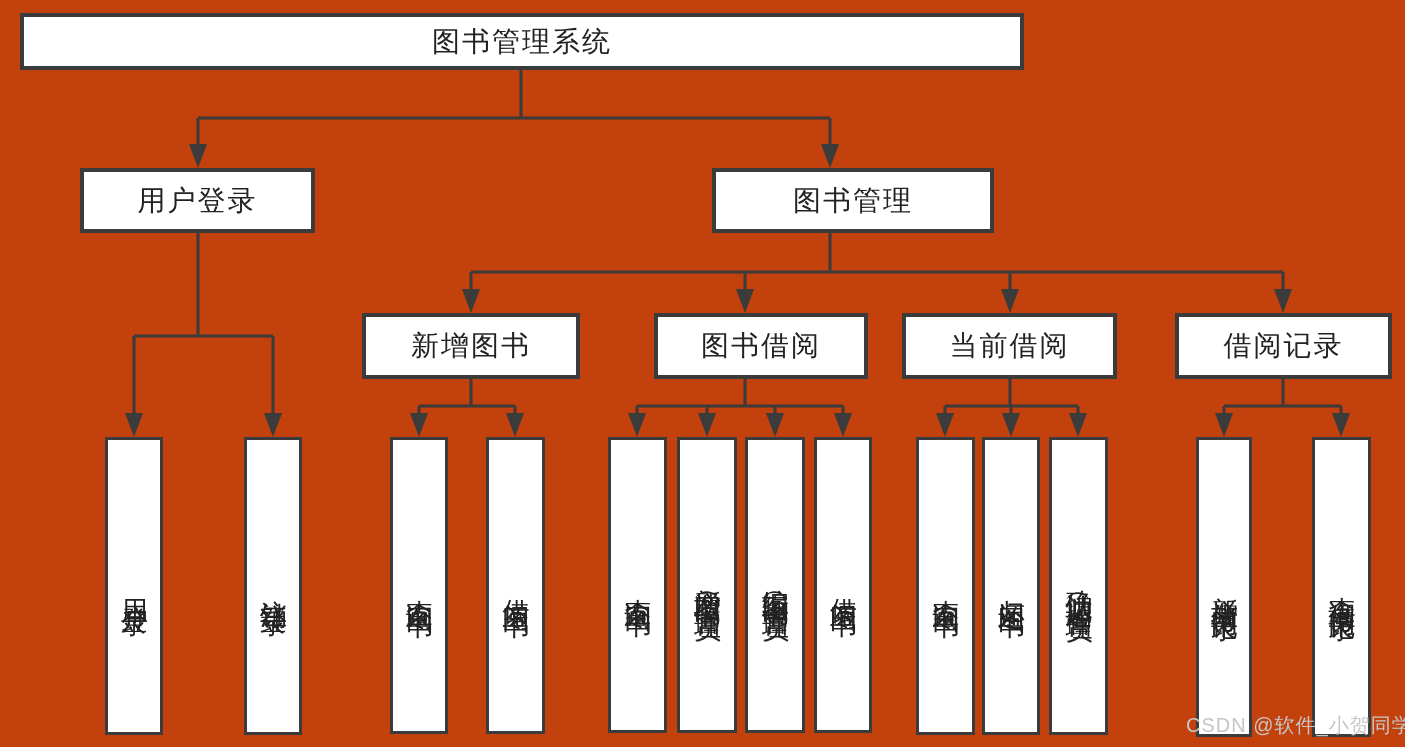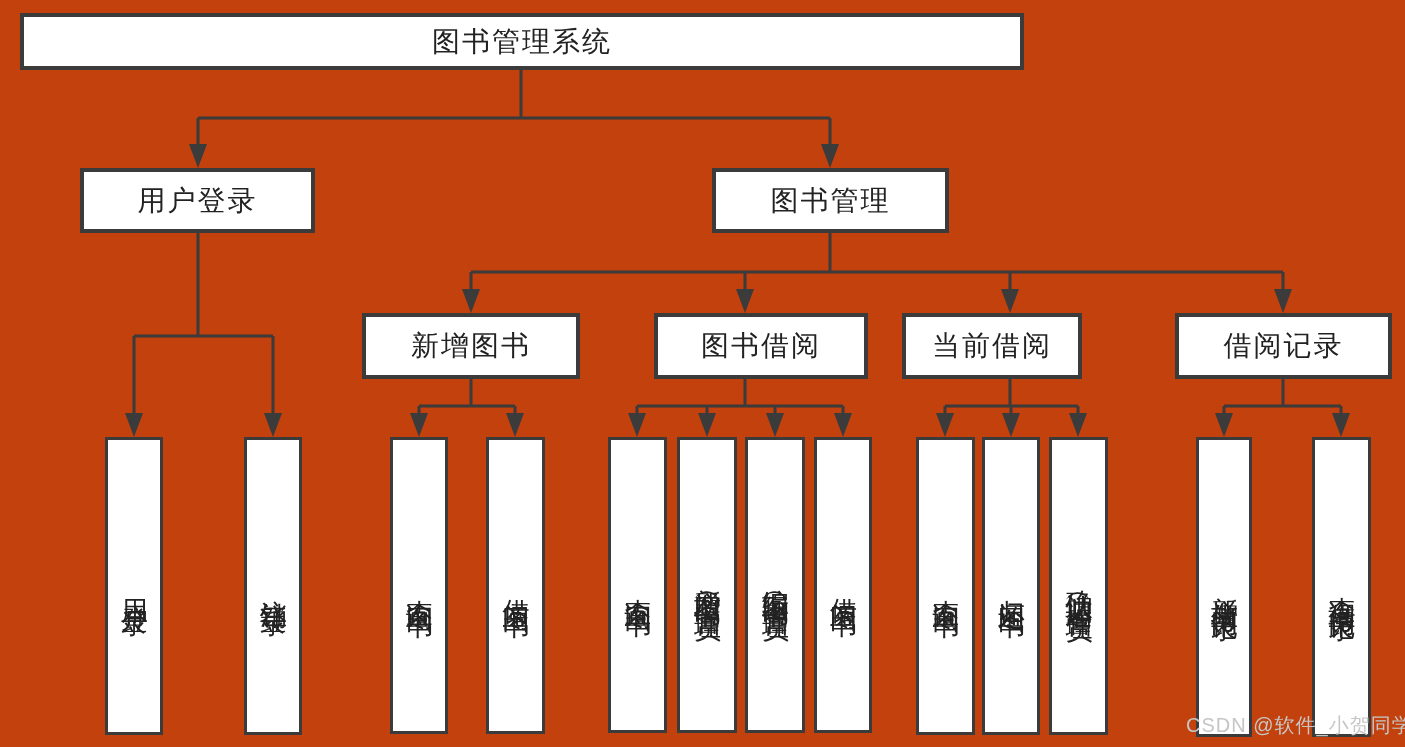--- a/index.html
+++ b/index.html
@@ -102,25 +102,25 @@
       <polygon points="1002,413 1020,413 1011,437"></polygon>
       <polygon points="1069,413 1087,413 1078,437"></polygon>
       <polygon points="1215,413 1233,413 1224,437"></polygon>
       <polygon points="1332,413 1350,413 1341,437"></polygon>
     </g>
   </svg>
 
   <div class="node hbox" style="left:20px; top:13px; width:1004px; height:57px;">图书管理系统</div>
 
   <div class="node hbox" style="left:80px; top:168px; width:235px; height:65px;">用户登录</div>
-  <div class="node hbox" style="left:712px; top:168px; width:237px; height:65px;">图书管理</div>
+  <div class="node hbox" style="left:712px; top:168px; width:282px; height:65px;">图书管理</div>
 
   <div class="node hbox" style="left:362px; top:313px; width:218px; height:66px;">新增图书</div>
   <div class="node hbox" style="left:638px; top:313px; width:214px; height:66px;margin-left:16px;">图书借阅</div>
-  <div class="node hbox" style="left:902px; top:313px; width:180px; height:66px;">当前借阅</div>
+  <div class="node hbox" style="left:902px; top:313px; width:215px; height:66px;">当前借阅</div>
   <div class="node hbox" style="left:1175px; top:313px; width:217px; height:66px;">借阅记录</div>
 
   <div class="node vbox" style="left:105px; top:437px; width:58px; height:298px;">
     <span class="vlabel">用户登录</span>
   </div>
   <div class="node vbox" style="left:244px; top:437px; width:58px; height:298px;">
     <span class="vlabel">注销登录</span>
   </div>
 
   <div class="node vbox" style="left:390px; top:437px; width:58px; height:297px;">

